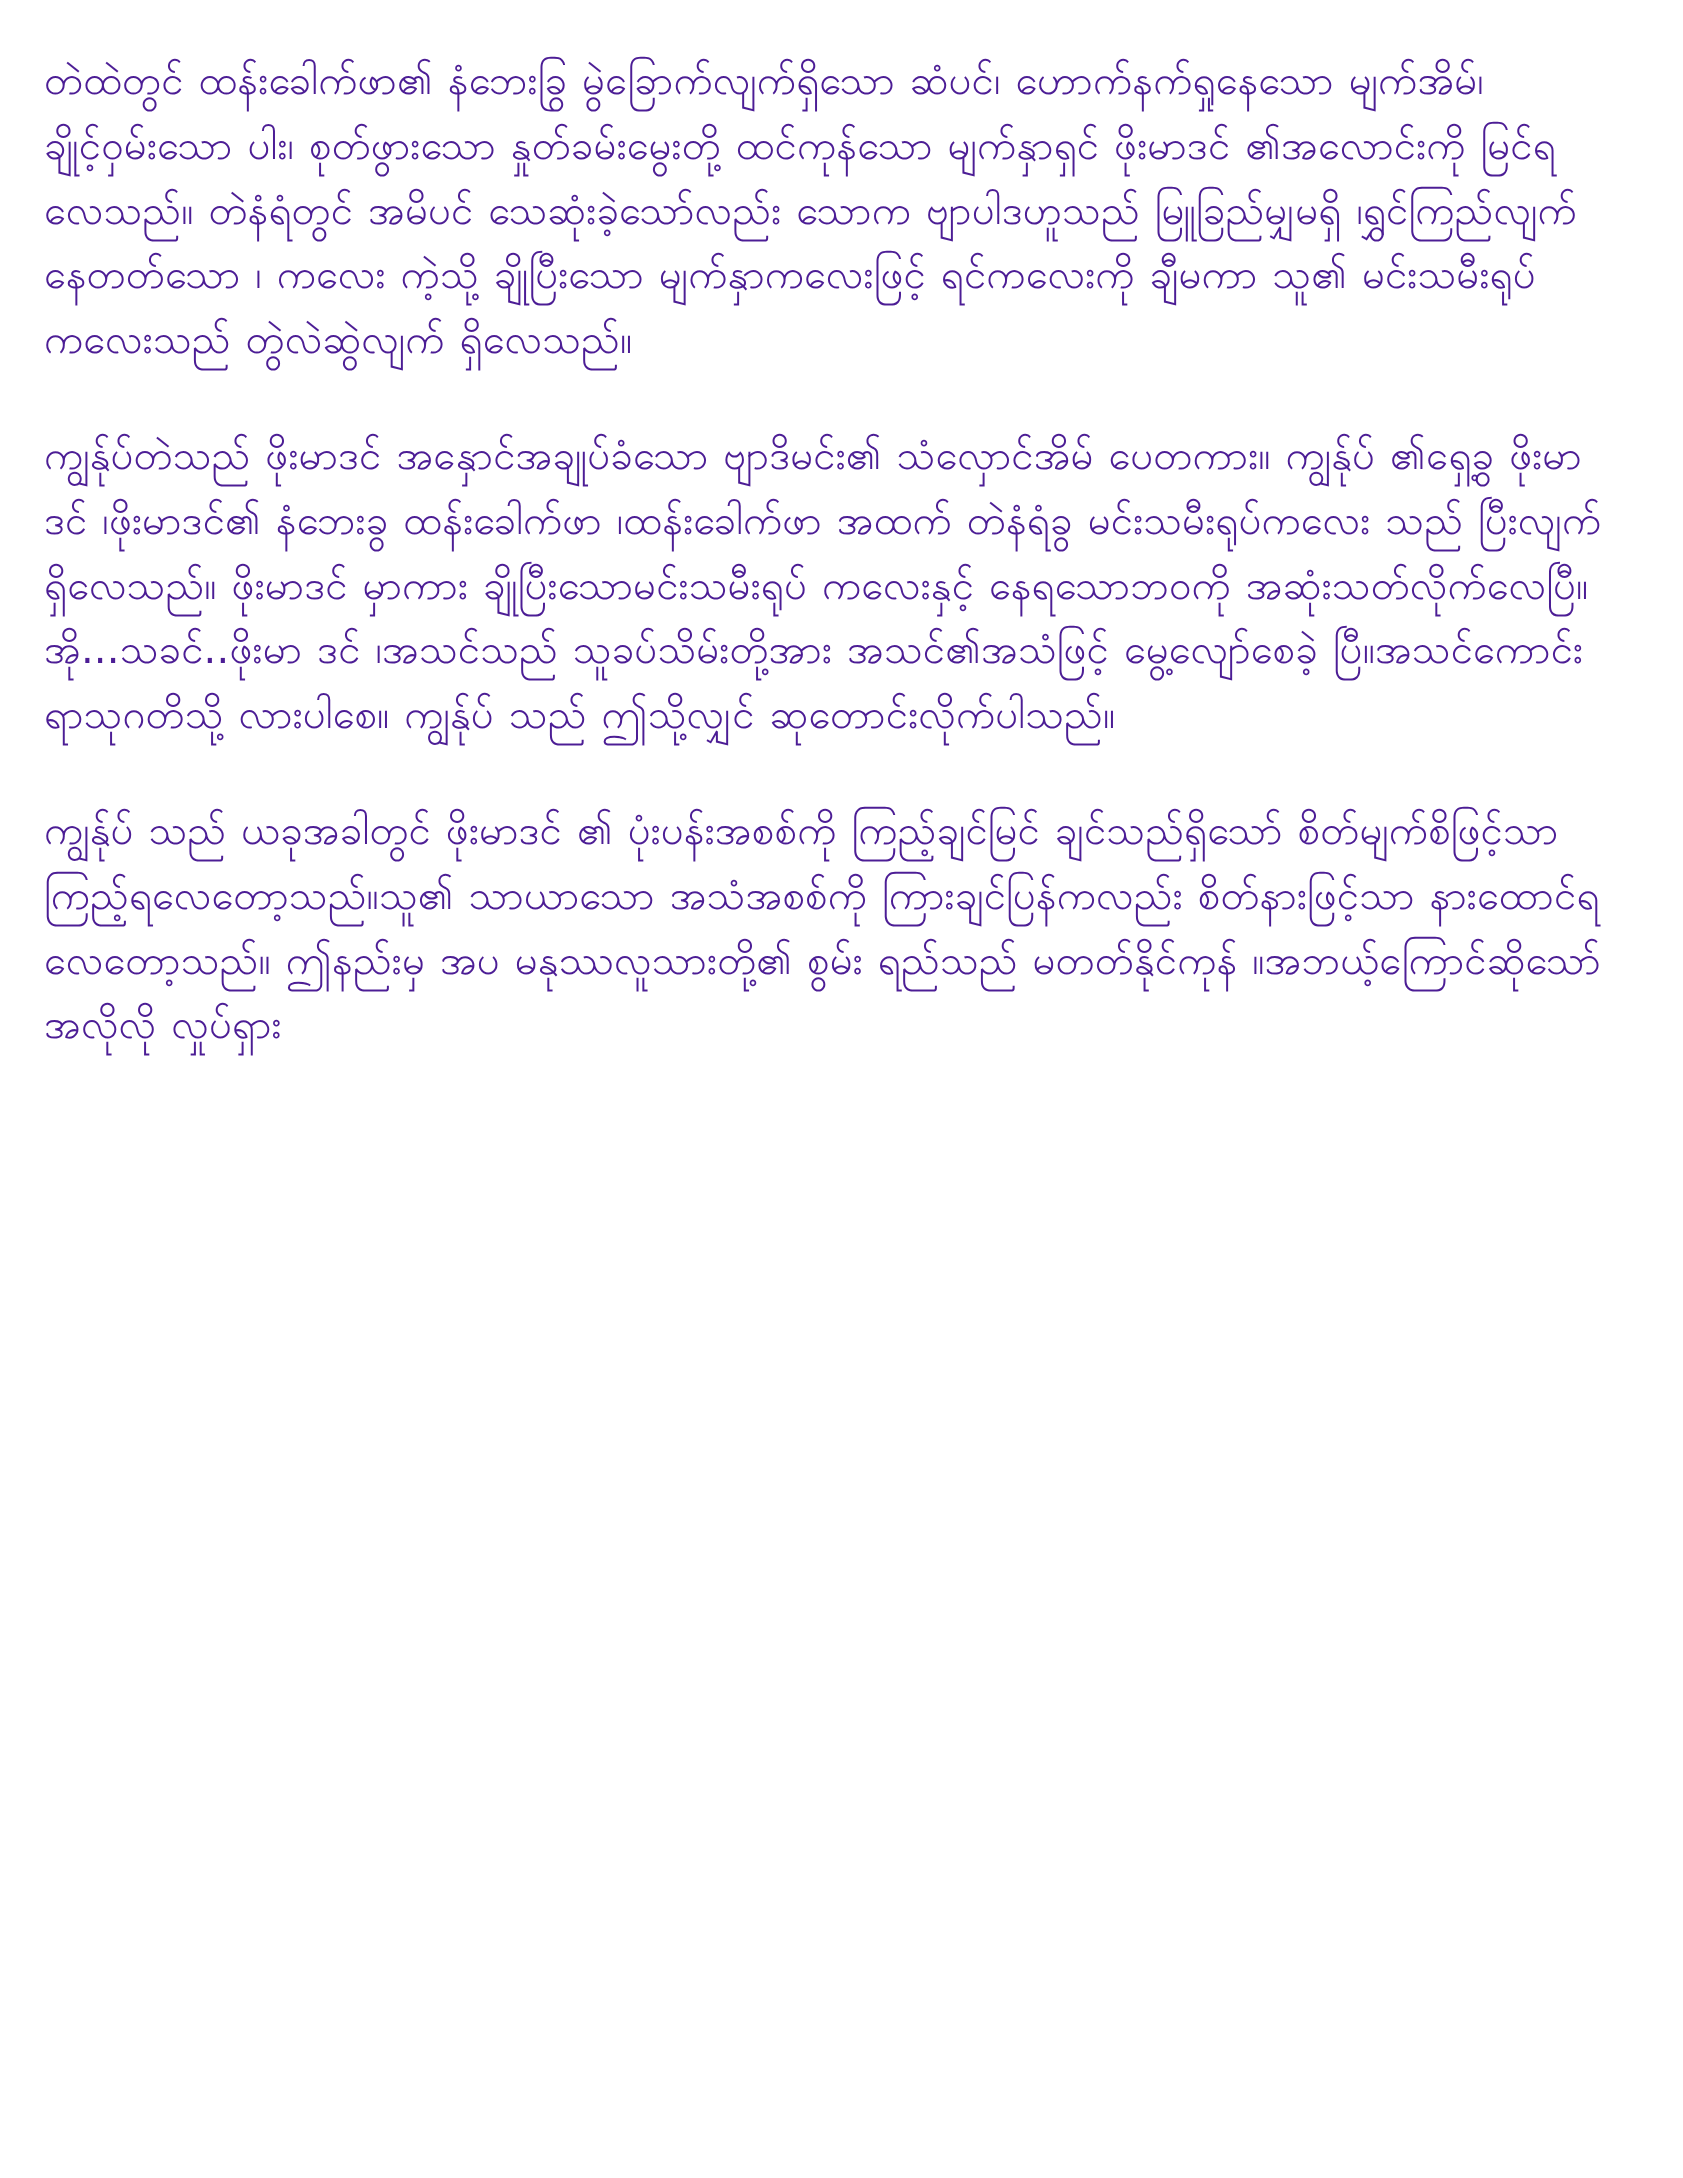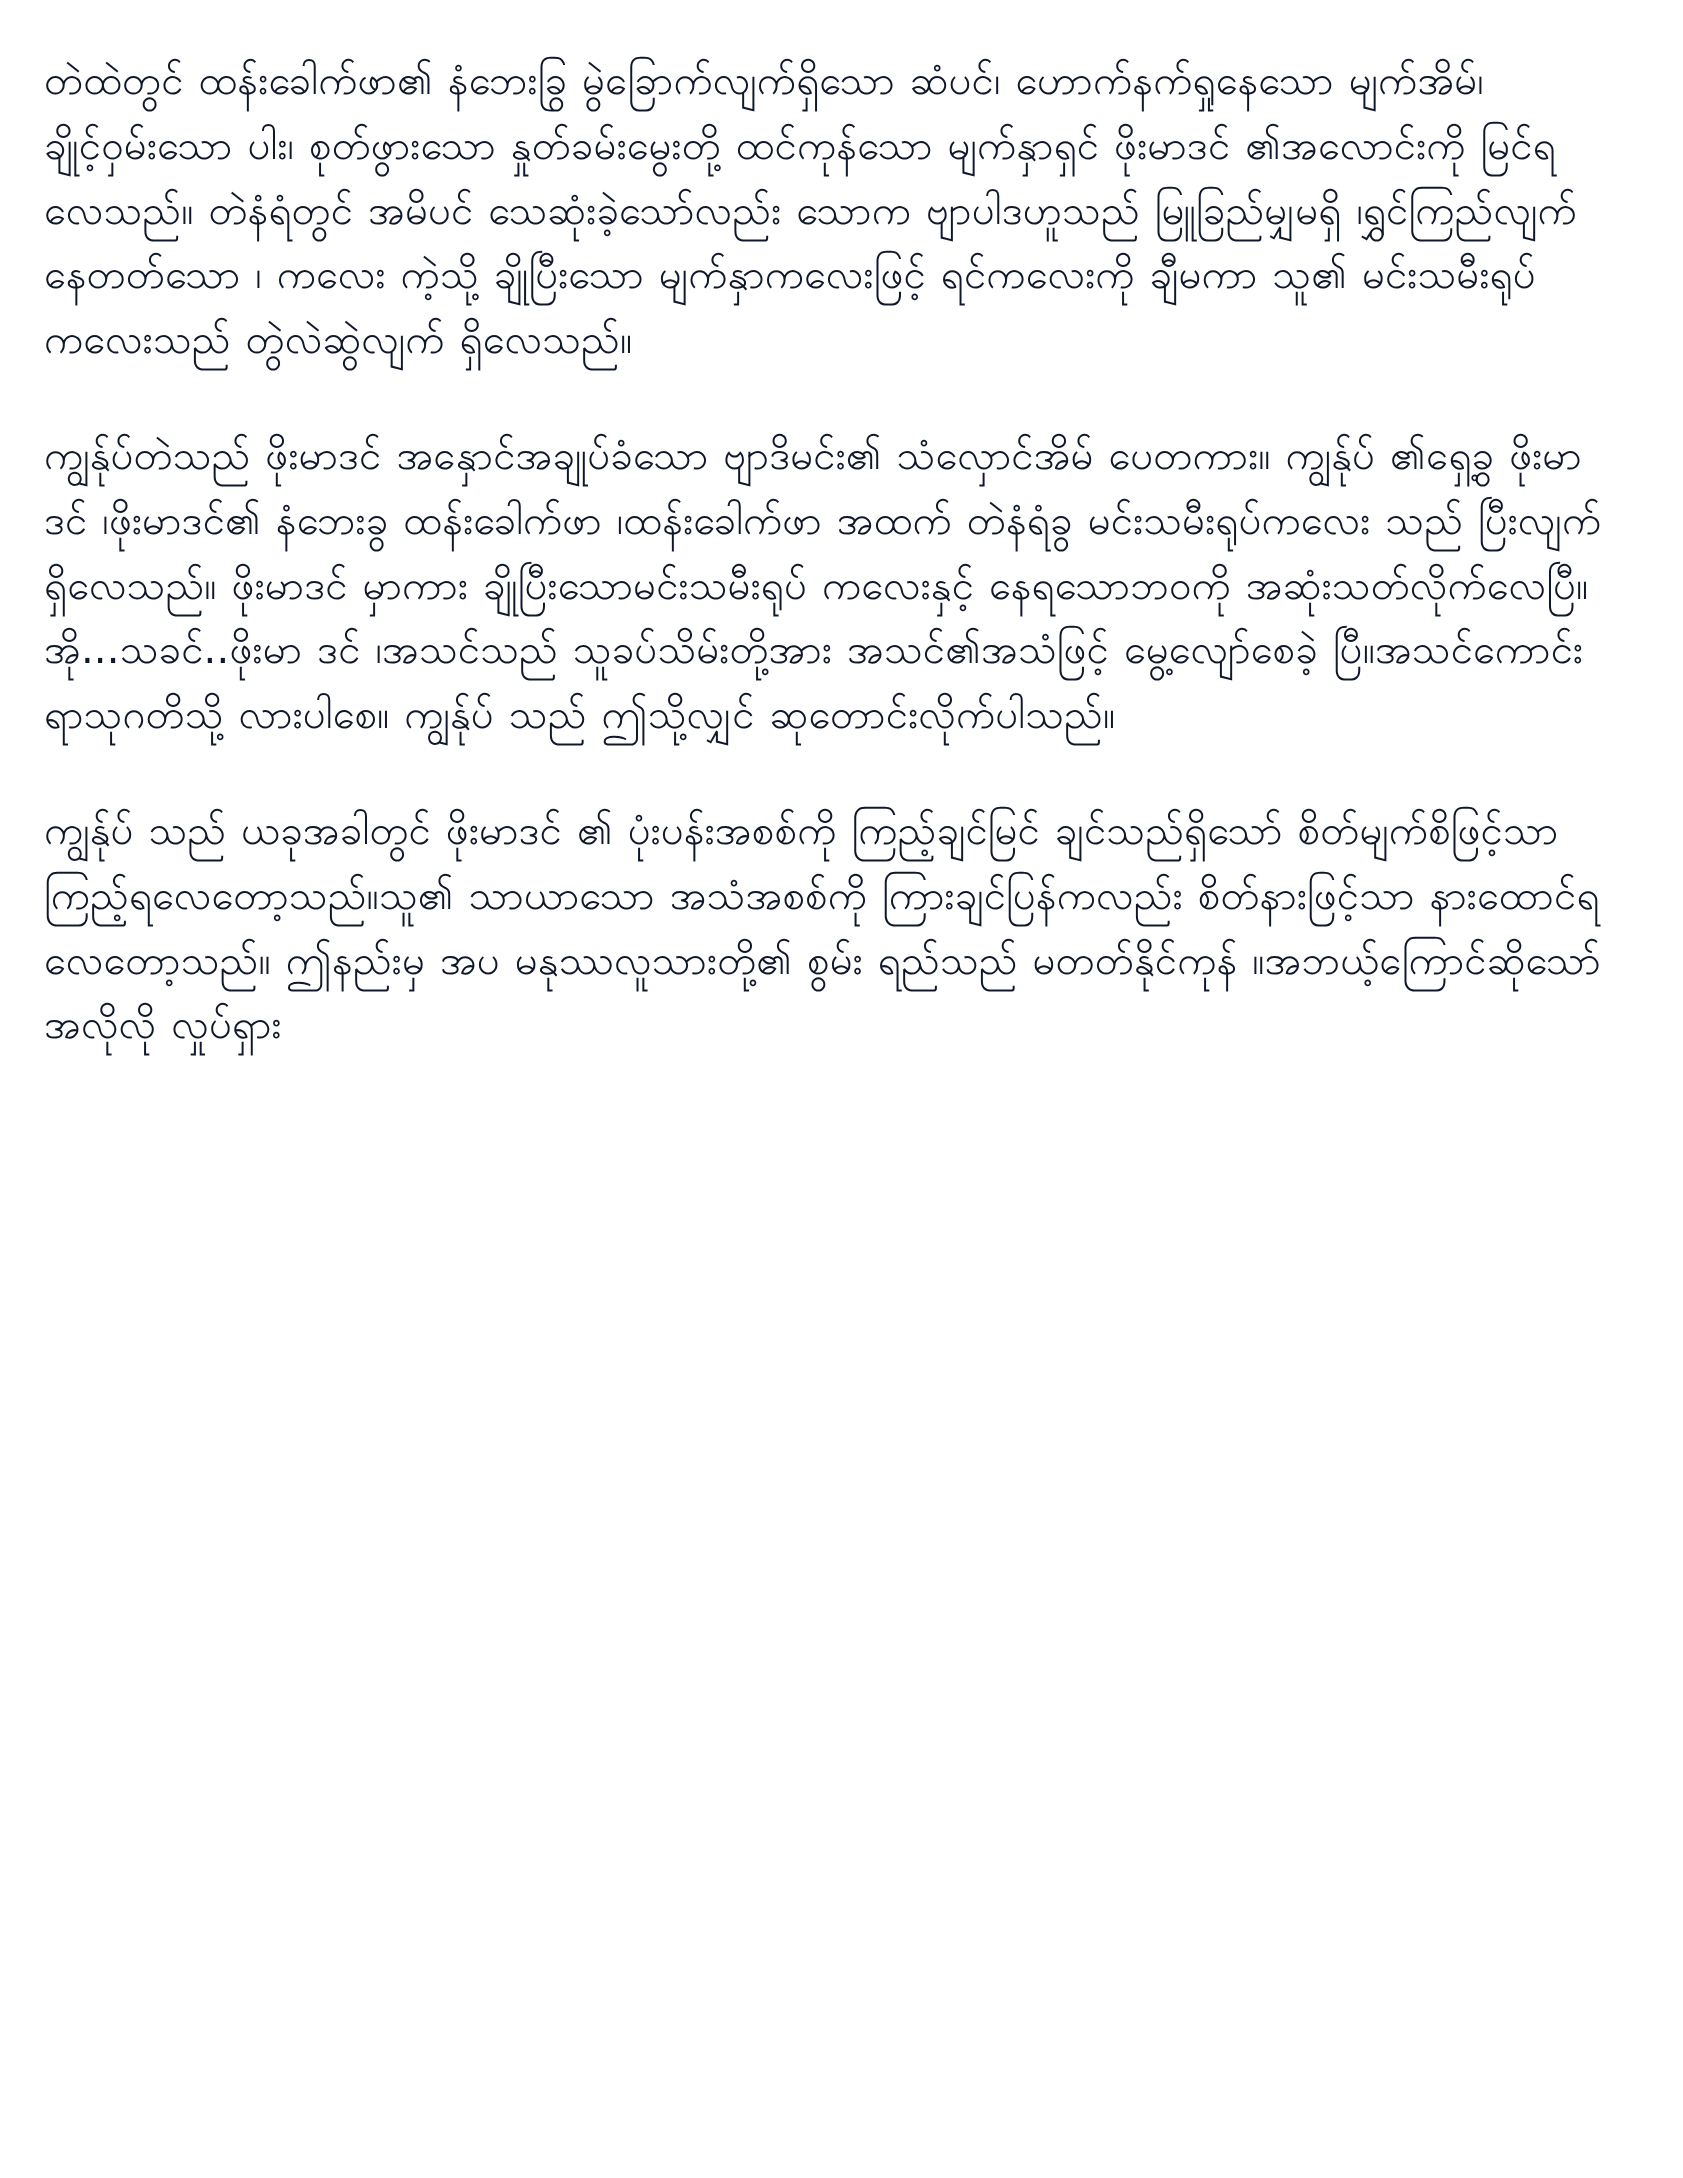--- a/index.html
+++ b/index.html
@@ -24,21 +24,21 @@
   .doc-body {
     display: block;
   }
   p.para {
     margin: 0 0 51px 0;
     font-size: 40px;
     line-height: 1.62;
     letter-spacing: 0.2px;
     word-spacing: 2px;
     text-align: left;
-    color: #0f172a;
+    color: #4c1d95;
   }
   p.para:last-child {
     margin-bottom: 0;
   }
 </style>
 </head>
 <body>
 
 <div class="page">
   <div class="doc-body">

